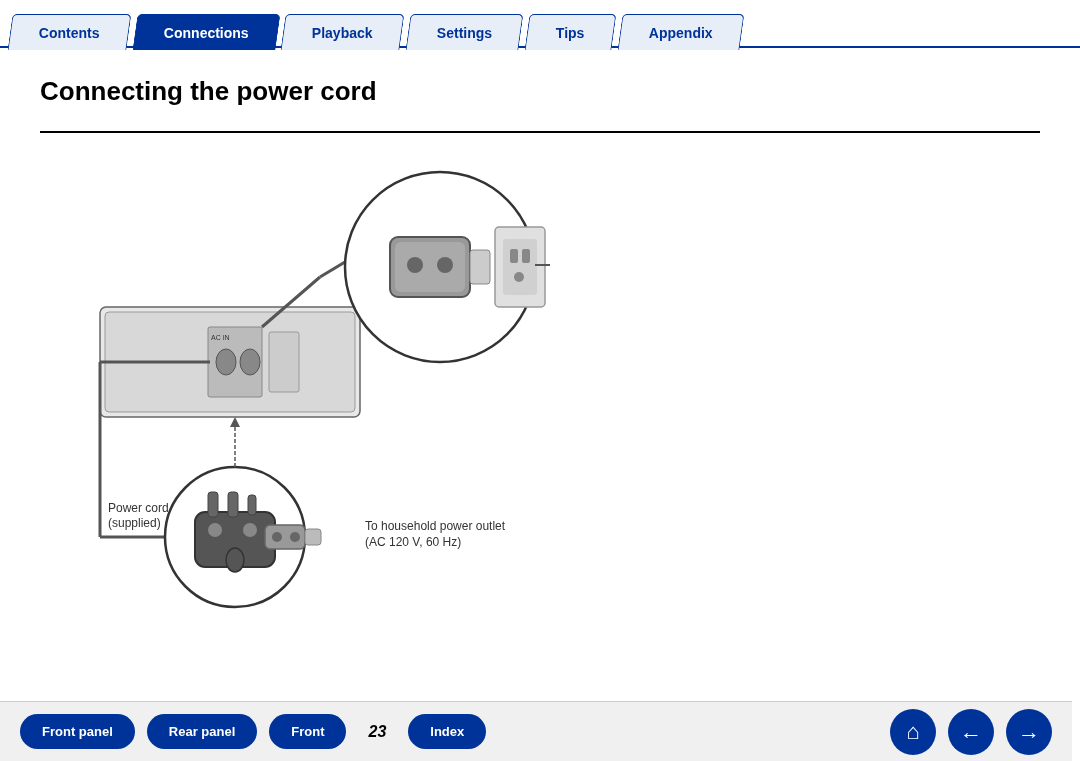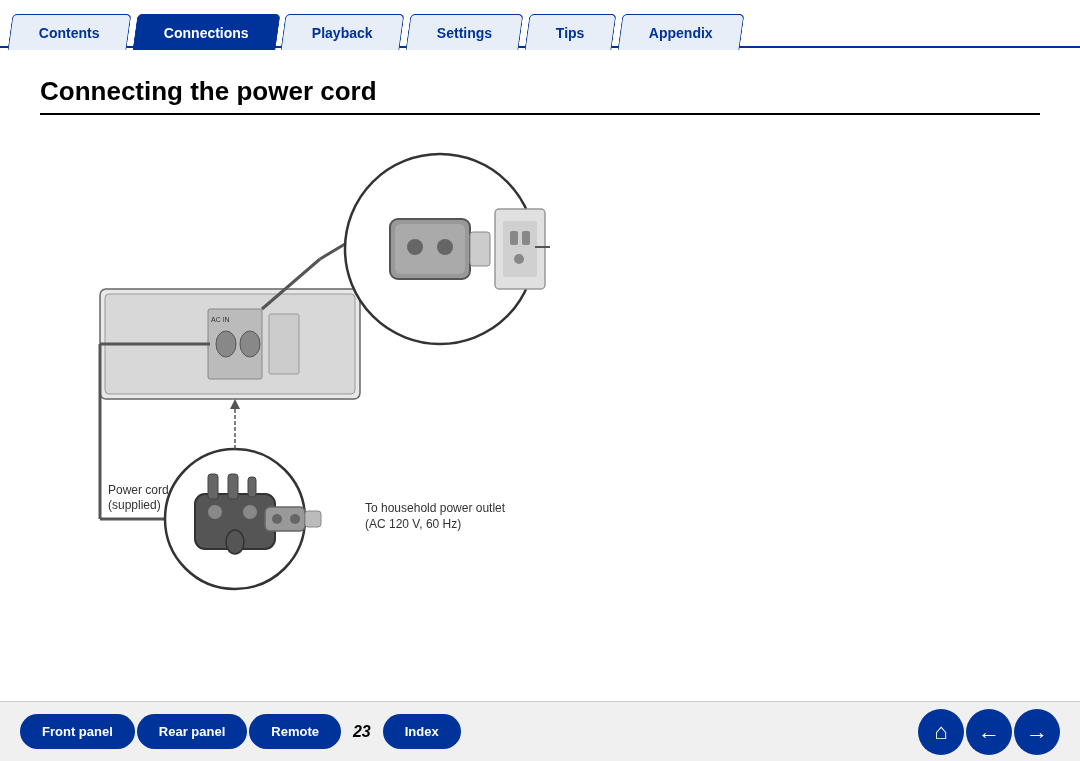--- a/index.html
+++ b/index.html
@@ -53,21 +53,21 @@
     
     .main-content {
       padding: 28px 40px 20px 40px;
       flex: 1;
     }
     .page-title {
       font-size: 26px;
       font-weight: bold;
       color: #000;
       border-bottom: 2px solid #000;
-      padding-bottom: 6px;
+      padding-bottom: 24px;
       margin-bottom: 14px;
     }
     .page-description {
       font-size: 13.5px;
       color: #222;
       line-height: 1.5;
       margin-bottom: 20px;
       max-width: 520px;
     }
 
@@ -85,28 +85,28 @@
       left: 0;
       width: 700px;
       height: 470px;
     }
 
     
     .bottom-nav {
       position: absolute;
       bottom: 0;
       left: 0;
-      right: 0;
+      right: 8px;
       height: 60px;
       background: #f0f0f0;
       border-top: 1px solid #ccc;
       display: flex;
       align-items: center;
       padding: 0 20px;
-      gap: 2px;
+      gap: 12px;
     }
     .bottom-btn {
       background: #003399;
       color: #fff;
       border: none;
       border-radius: 20px;
       padding: 10px 22px;
       font-size: 13px;
       font-weight: bold;
       cursor: pointer;
@@ -269,21 +269,21 @@
 
       <line x1="195" y1="320" x2="195" y2="280" stroke="#555" stroke-width="1.5" stroke-dasharray="4,2"></line>
       <polygon points="190,280 200,280 195,270" fill="#555"></polygon>
     </svg>
   </div>
 </div>
 
 <div class="bottom-nav">
   <button class="bottom-btn">Front panel</button>
   <button class="bottom-btn">Rear panel</button>
-  <button class="bottom-btn">Remote</button>
+  <button class="bottom-btn">Front</button>
   <span class="page-number">23</span>
   <button class="bottom-btn">Index</button>
   <div class="spacer"></div>
   <button class="nav-icon-btn">
     <span>⌂</span>
   </button>
   <button class="nav-icon-btn">
     <span>←</span>
   </button>
   <button class="nav-icon-btn">

